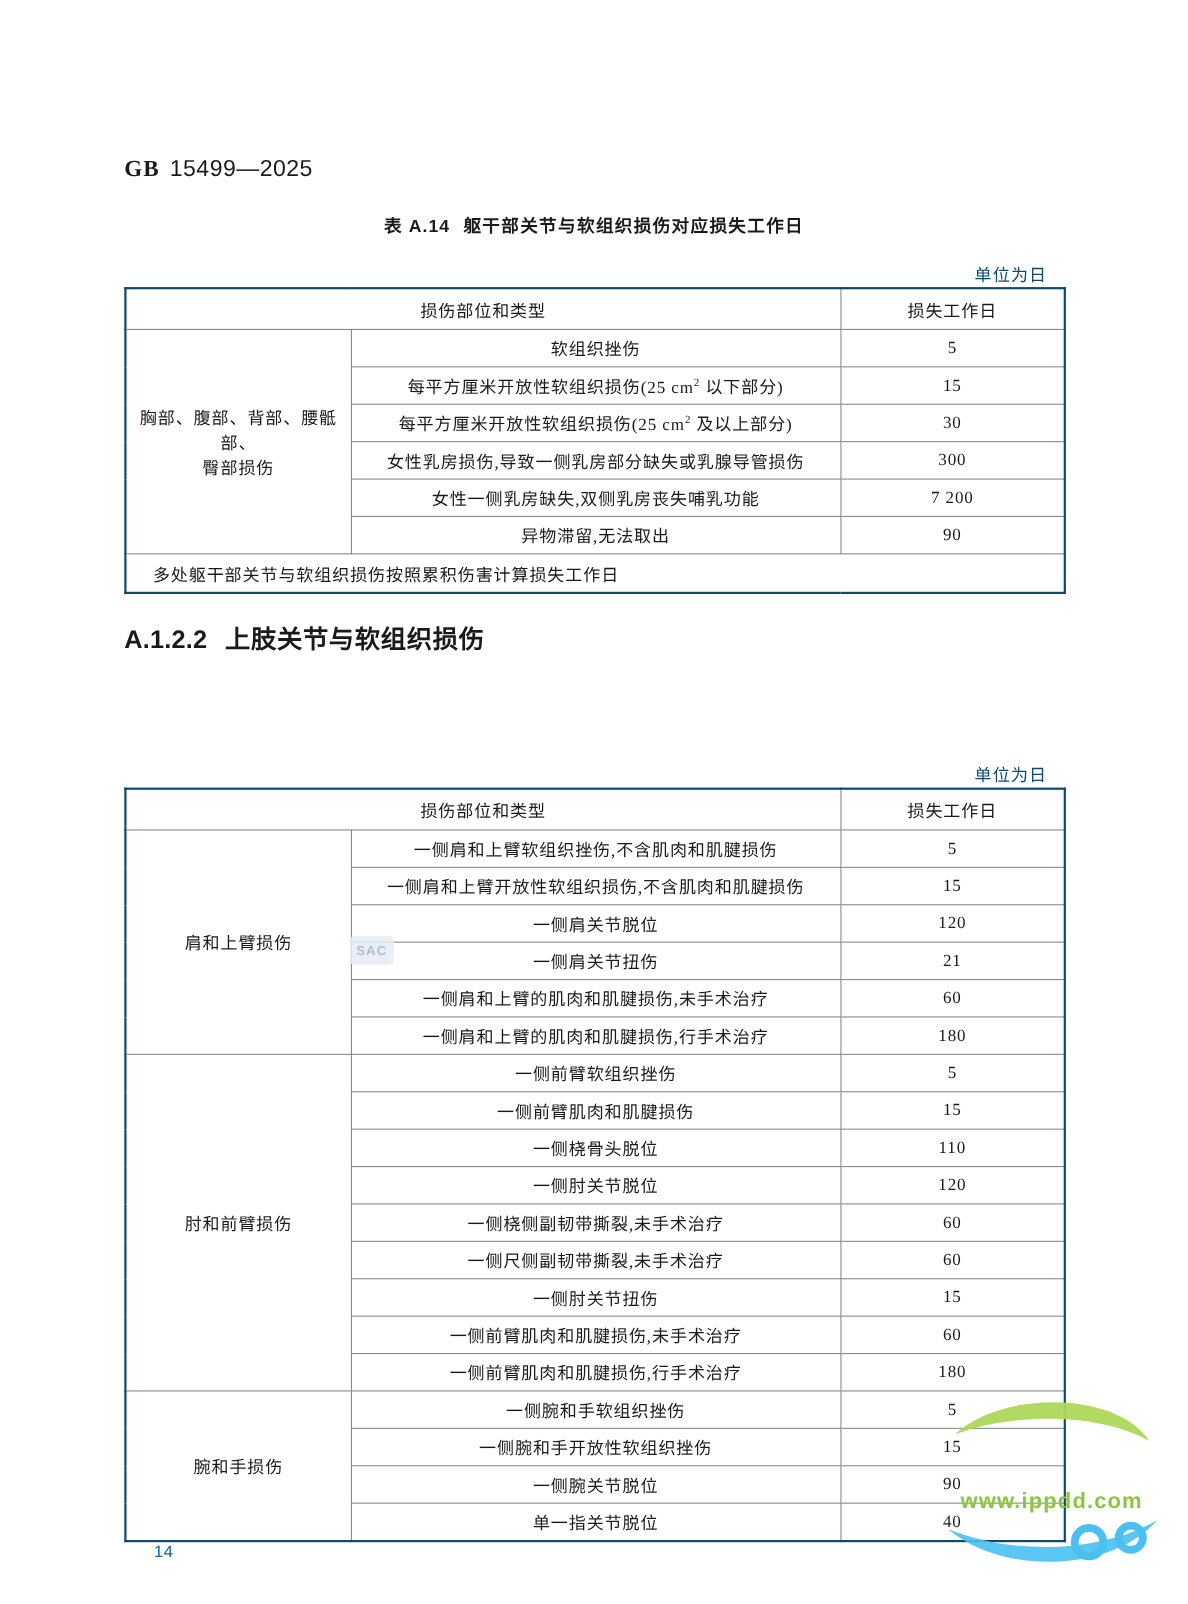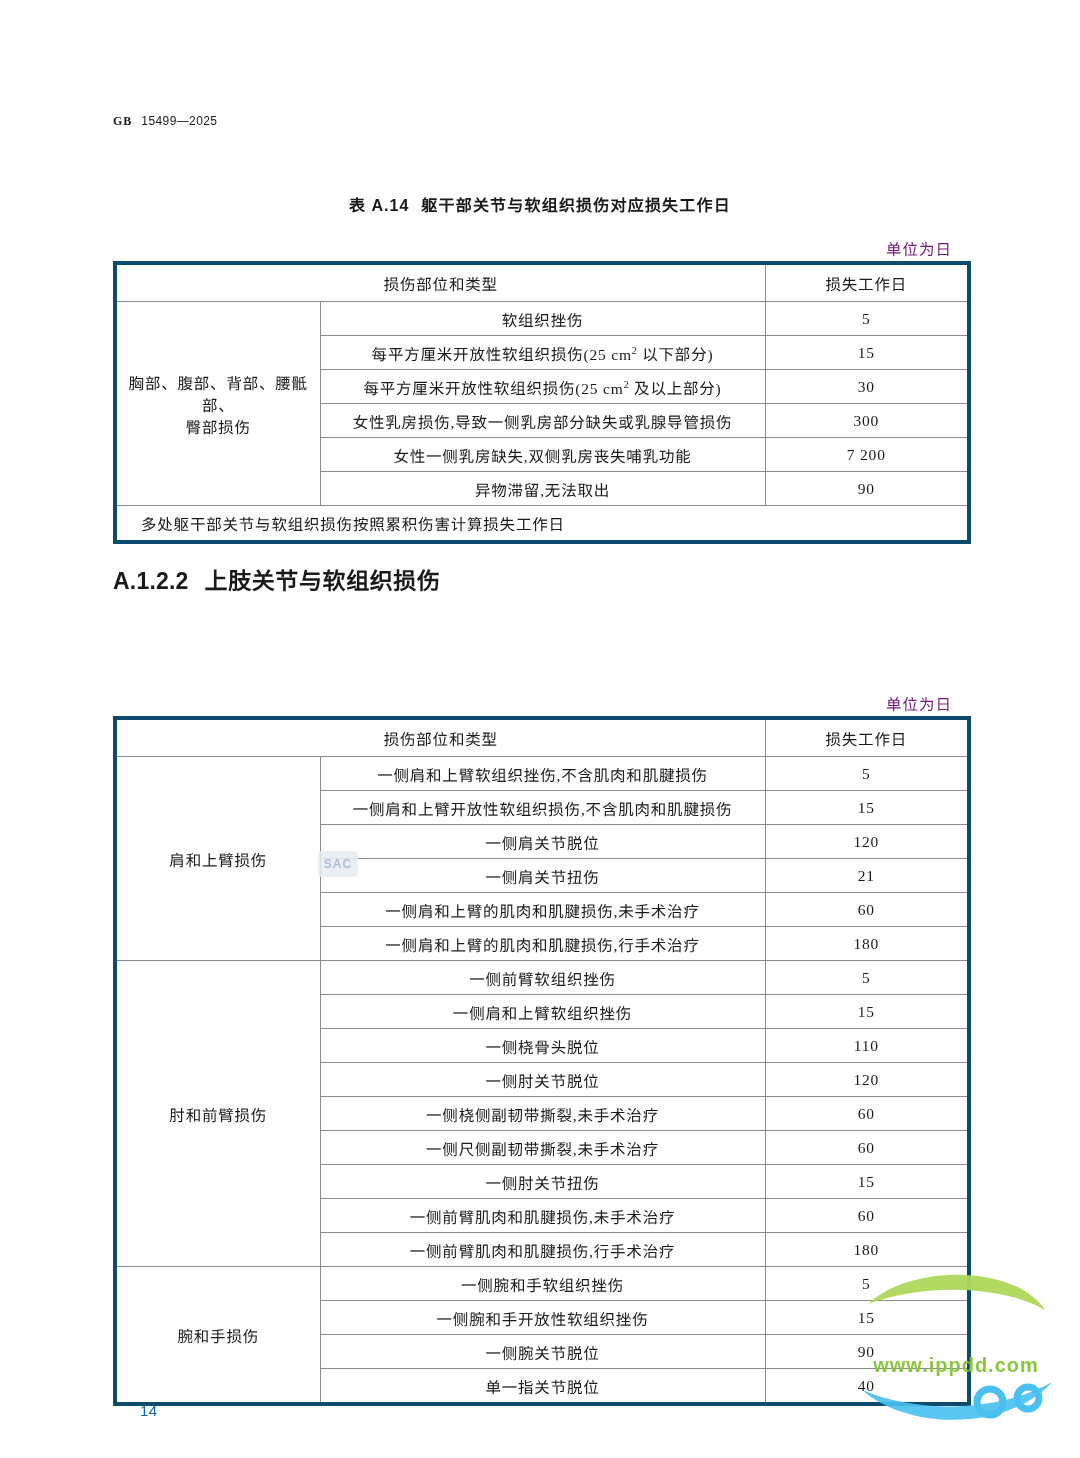--- a/index.html
+++ b/index.html
@@ -19,22 +19,22 @@
     margin: 0 auto;
     background: #ffffff;
     overflow: hidden;
     box-sizing: border-box;
   }
 
   
   .std-header {
     position: absolute;
     left: 113px;
-    top: 114px;
-    font-size: 12px;
+    top: 141px;
+    font-size: 21px;
     letter-spacing: 0.5px;
     white-space: nowrap;
   }
   .std-header .gb {
     font-family: "Liberation Serif", serif;
     font-weight: bold;
     letter-spacing: 1px;
   }
   .std-header .num {
     font-family: "Liberation Sans", sans-serif;
@@ -55,21 +55,21 @@
   }
   .table-caption .cap-label {
     margin-right: 12px;
     letter-spacing: 1px;
   }
   .unit-note {
     position: absolute;
     right: 128px;
     font-size: 15.5px;
     letter-spacing: 1px;
-    color: #701a75;
+    color: #0c4a6e;
   }
 
   .clause-head {
     position: absolute;
     left: 113px;
     font-family: "Liberation Sans", "DejaVu Sans", sans-serif;
     font-weight: bold;
     font-size: 23px;
     letter-spacing: 0.6px;
     white-space: nowrap;
@@ -101,21 +101,21 @@
     color: #1a1a1a;
     text-align: center;
     vertical-align: middle;
     background: transparent;
   }
   table.gb-table th {
     font-size: 15.5px;
   }
   
   table.gb-table {
-    border: 4px solid #0c4a6e;
+    border: 2px solid #0c4a6e;
   }
   table.gb-table tr.head-row > * {
     border-top: none;
   }
   .cell-sup { font-size: 10px; vertical-align: super; }
   .cell-nowrap { white-space: nowrap; }
 
   
   .wm-sac {
     position: absolute;
@@ -276,21 +276,21 @@
         <tr>
           <td class="cell-nowrap" style="height:33px">一侧肩和上臂的肌肉和肌腱损伤,行手术治疗</td>
           <td>180</td>
         </tr>
         <tr>
           <td rowspan="9">肘和前臂损伤</td>
           <td class="cell-nowrap" style="height:33px">一侧前臂软组织挫伤</td>
           <td>5</td>
         </tr>
         <tr>
-          <td class="cell-nowrap" style="height:33px">一侧肩和上臂软组织挫伤</td>
+          <td class="cell-nowrap" style="height:33px">一侧前臂肌肉和肌腱损伤</td>
           <td>15</td>
         </tr>
         <tr>
           <td class="cell-nowrap" style="height:33px">一侧桡骨头脱位</td>
           <td>110</td>
         </tr>
         <tr>
           <td class="cell-nowrap" style="height:33px">一侧肘关节脱位</td>
           <td>120</td>
         </tr>

